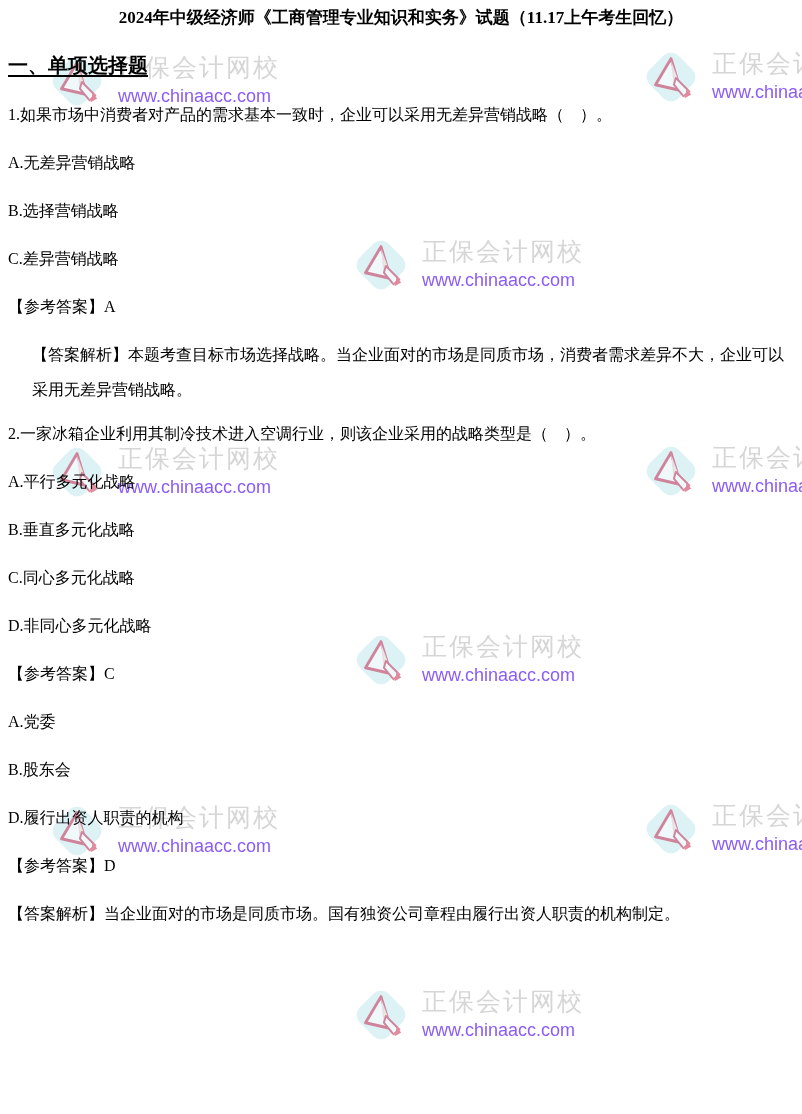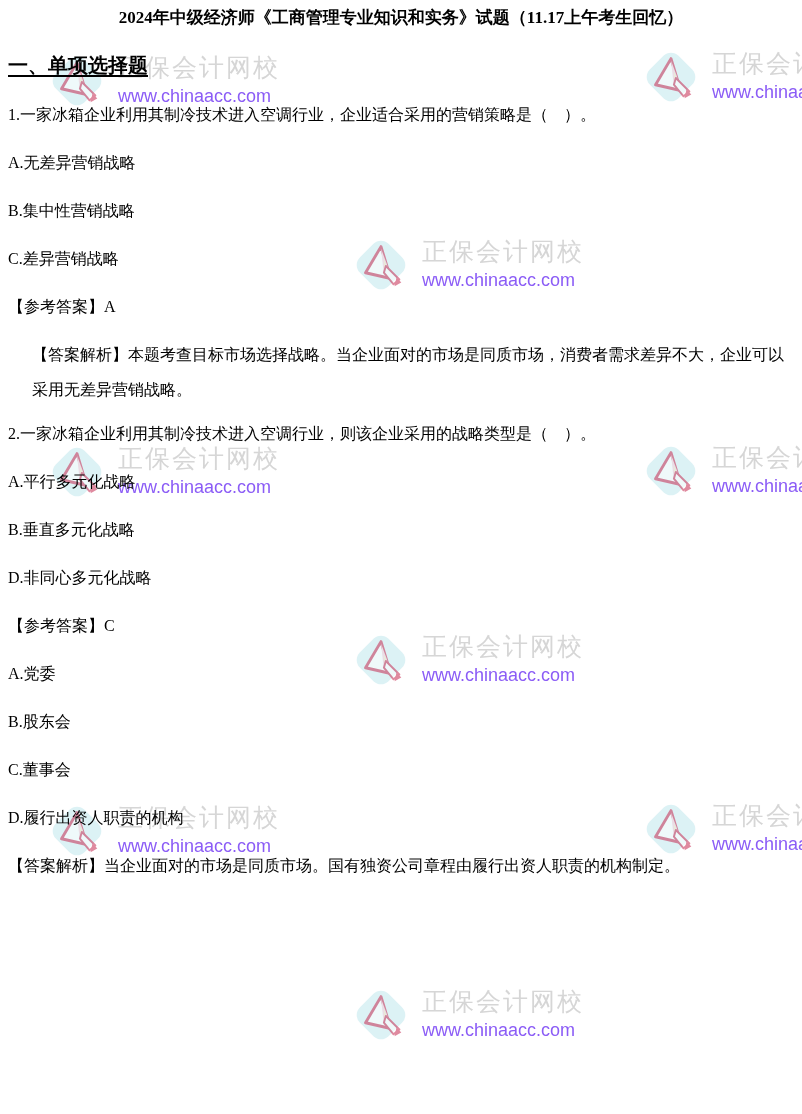--- a/index.html
+++ b/index.html
@@ -200,38 +200,39 @@
     </div>
   </div>
 
   <div class="content">
 
     <p class="line doc-title">2024年中级经济师《工商管理专业知识和实务》试题（11.17上午考生回忆）</p>
 
     <p class="line"><span class="section-heading">一、单项选择题</span></p>
 
     <section>
-      <p class="line"><span>1.</span><span>一家冰箱企业利用其制冷技术进入空调行业，企业适合采用的营销策略是（　）。</span></p>
+      <p class="line"><span>1.</span><span>如果市场中消费者对产品的需求基本一致时，企业可以采用无差异营销战略（　）。</span></p>
       <p class="line"><span>A.</span><span>无差异营销战略</span></p>
-      <p class="line"><span>B.</span><span>集中性营销战略</span></p>
+      <p class="line"><span>B.</span><span>选择营销战略</span></p>
       <p class="line"><span>C.</span><span>差异营销战略</span></p>
       <p class="line"><span>【参考答案】</span><span>A</span></p>
       <p class="line q1-analysis"><span>【答案解析】</span><span>本题考查目标市场选择战略。当企业面对的市场是同质市场，消费者需求差异不大，企业可以采用无差异营销战略。</span></p>
     </section>
 
     <section>
       <p class="line"><span>2.</span><span>一家冰箱企业利用其制冷技术进入空调行业，则该企业采用的战略类型是（　）。</span></p>
       <p class="line"><span>A.</span><span>平行多元化战略</span></p>
       <p class="line"><span>B.</span><span>垂直多元化战略</span></p>
+      <p class="line"><span>C.</span><span>同心多元化战略</span></p>
       <p class="line"><span>D.</span><span>非同心多元化战略</span></p>
       <p class="line"><span>【参考答案】</span><span>C</span></p>
     </section>
 
     <section>
       <p class="line"><span>A.</span><span>党委</span></p>
       <p class="line"><span>B.</span><span>股东会</span></p>
-      <p class="line"><span>C.</span><span>董事会</span></p>
       <p class="line"><span>D.</span><span>履行出资人职责的机构</span></p>
+      <p class="line"><span>【参考答案】</span><span>D</span></p>
       <p class="line"><span>【答案解析】</span><span>当企业面对的市场是同质市场。国有独资公司章程由履行出资人职责的机构制定。</span></p>
     </section>
 
   </div>
 </div>
 
 </body></html>

